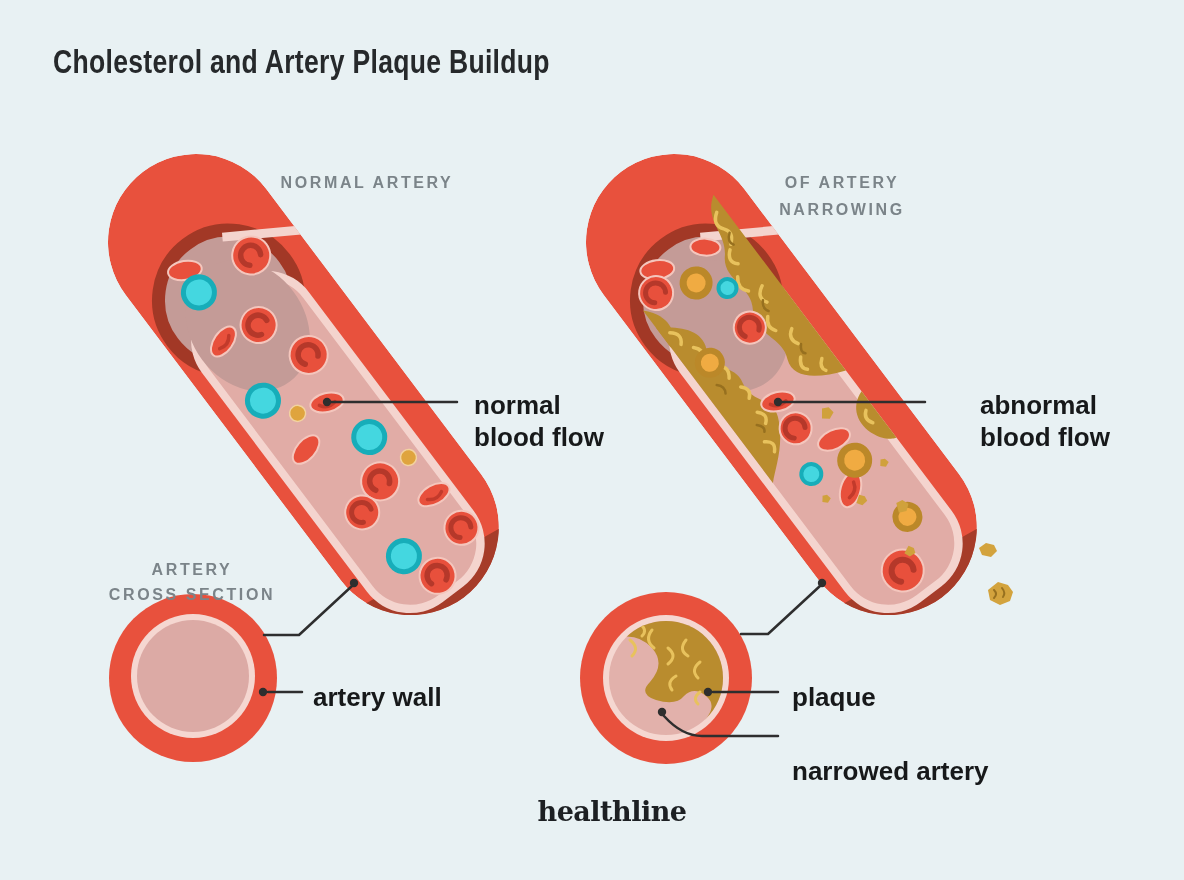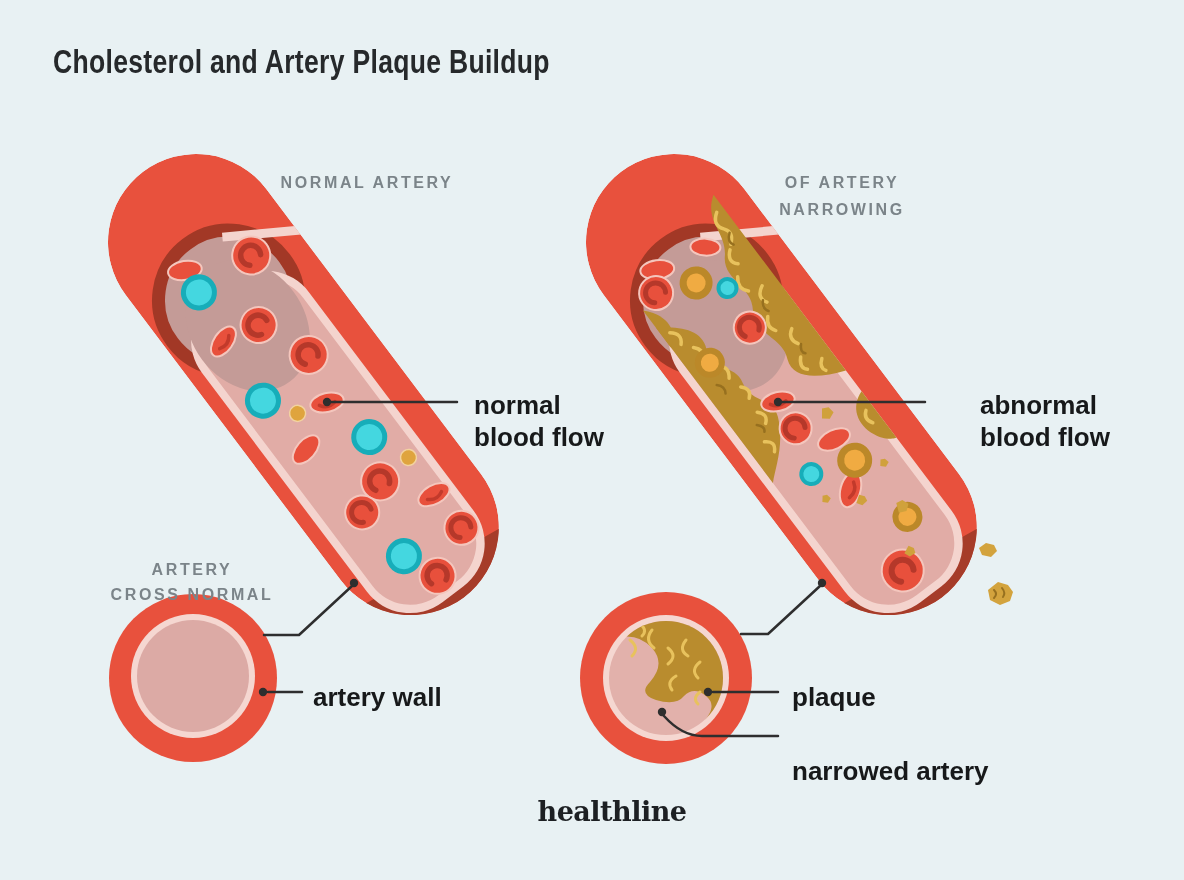--- a/index.html
+++ b/index.html
@@ -272,21 +272,21 @@
   <span>blood flow</span>
 </div>
 
 <div class="abs lbl" style="left:962px;top:389px;margin-left:18px;">
   <span>abnormal</span>
   <span>blood flow</span>
 </div>
 
 <div class="abs ghead" style="left:67px;top:527px;width:250px;line-height:25px;margin-top:30px;">
   <span>ARTERY</span>
-  <span>CROSS NORMAL</span>
+  <span>CROSS SECTION</span>
 </div>
 
 <div class="abs lbl" style="left:313px;top:681px;">artery wall</div>
 
 <div class="abs lbl" style="left:792px;top:681px;">plaque</div>
 
 <div class="abs lbl" style="left:792px;top:755px;">narrowed artery</div>
 
 <div class="abs logo">healthline</div>
 

